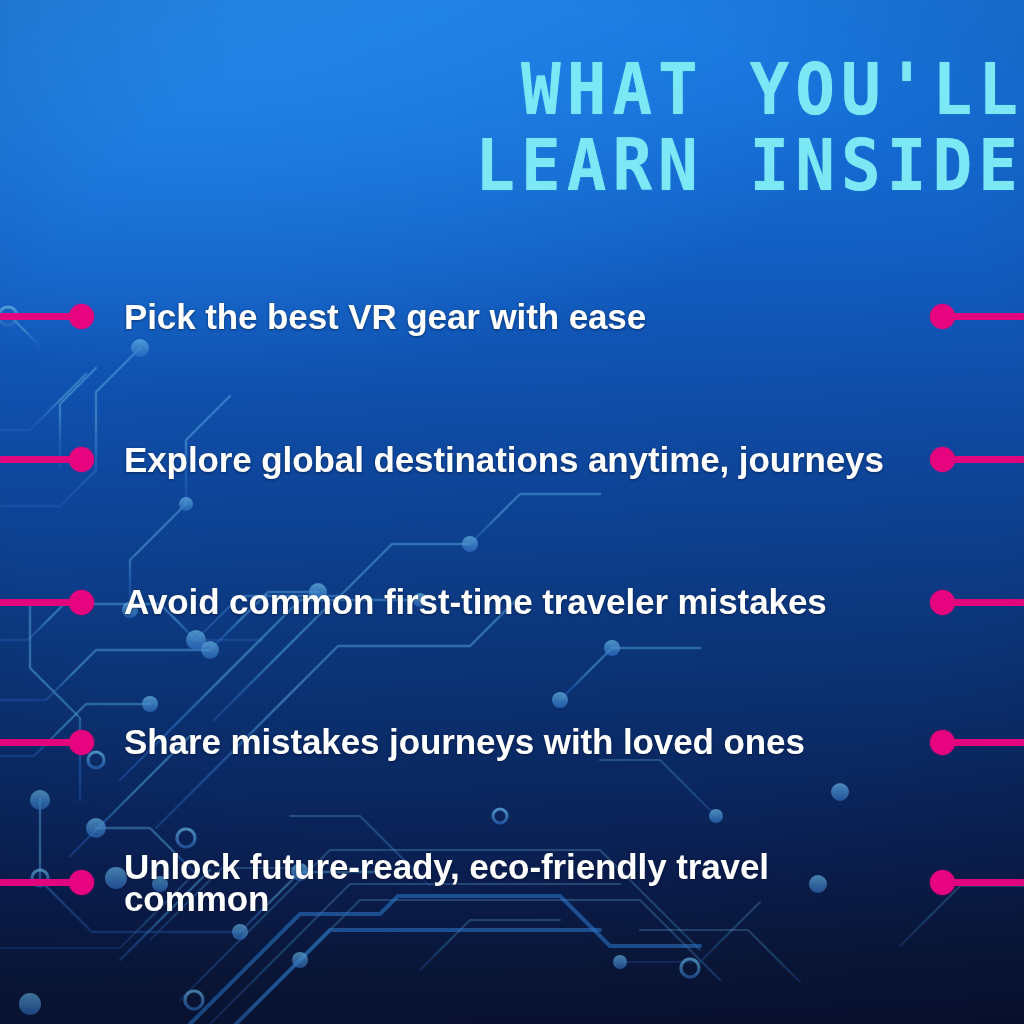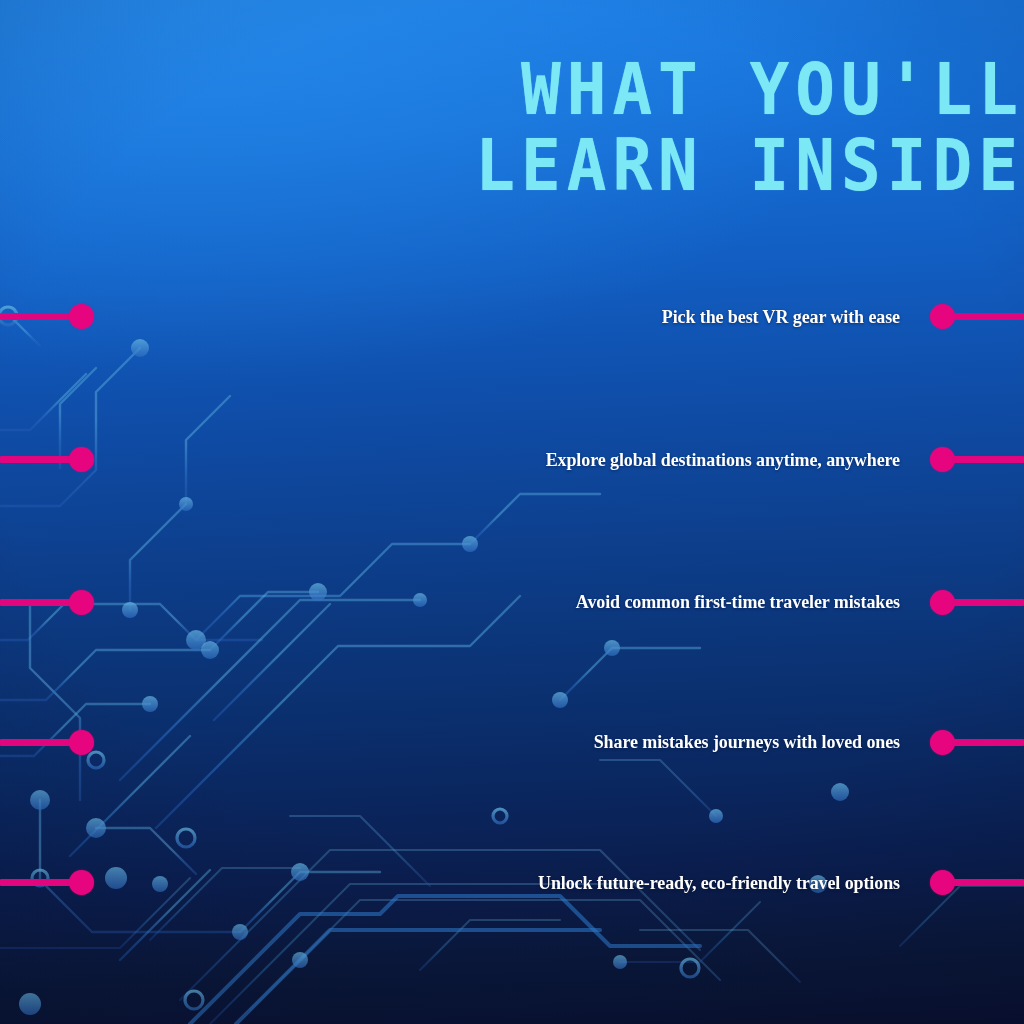--- a/index.html
+++ b/index.html
@@ -74,25 +74,25 @@
   .row.r1 { height:141px; }
   .row.r2 { height:145px; }
   .row.r3 { height:140px; }
   .row.r4 { height:140px; }
 
   .row-text {
     position:absolute;
     left:120px; right:120px;
     top:50%;
     transform:translateY(-50%);
-    text-align:right;
+    text-align:left;
     color:#ffffff;
-    font-family:Liberation Serif, serif;
+    font-family:Liberation Sans, sans-serif;
     font-weight:700;
-    font-size:18px;
+    font-size:35px;
     line-height:32px;
     letter-spacing:-0.1px;
     transform-origin:center;
     text-shadow:0 1px 3px rgba(3,16,48,0.55);
     padding:0 4px;
   }
 
   
   .marker-left, .marker-right {
     position:absolute;
@@ -263,21 +263,21 @@
         <div class="marker-line"></div>
         <div class="marker-dot"></div>
       </div>
     </div>
 
     <div class="row r2">
       <div class="marker-left">
         <div class="marker-line"></div>
         <div class="marker-dot"></div>
       </div>
-      <div class="row-text">Explore global destinations anytime, anywhere</div>
+      <div class="row-text">Explore global destinations anytime, journeys</div>
       <div class="marker-right">
         <div class="marker-line"></div>
         <div class="marker-dot"></div>
       </div>
     </div>
 
     <div class="row r3">
       <div class="marker-left">
         <div class="marker-line"></div>
         <div class="marker-dot"></div>
@@ -299,21 +299,21 @@
         <div class="marker-line"></div>
         <div class="marker-dot"></div>
       </div>
     </div>
 
     <div class="row r5">
       <div class="marker-left">
         <div class="marker-line"></div>
         <div class="marker-dot"></div>
       </div>
-      <div class="row-text">Unlock future-ready, eco-friendly travel options</div>
+      <div class="row-text">Unlock future-ready, eco-friendly travel common</div>
       <div class="marker-right">
         <div class="marker-line"></div>
         <div class="marker-dot"></div>
       </div>
     </div>
 
   </div>
 </div>
 
 </body></html>

